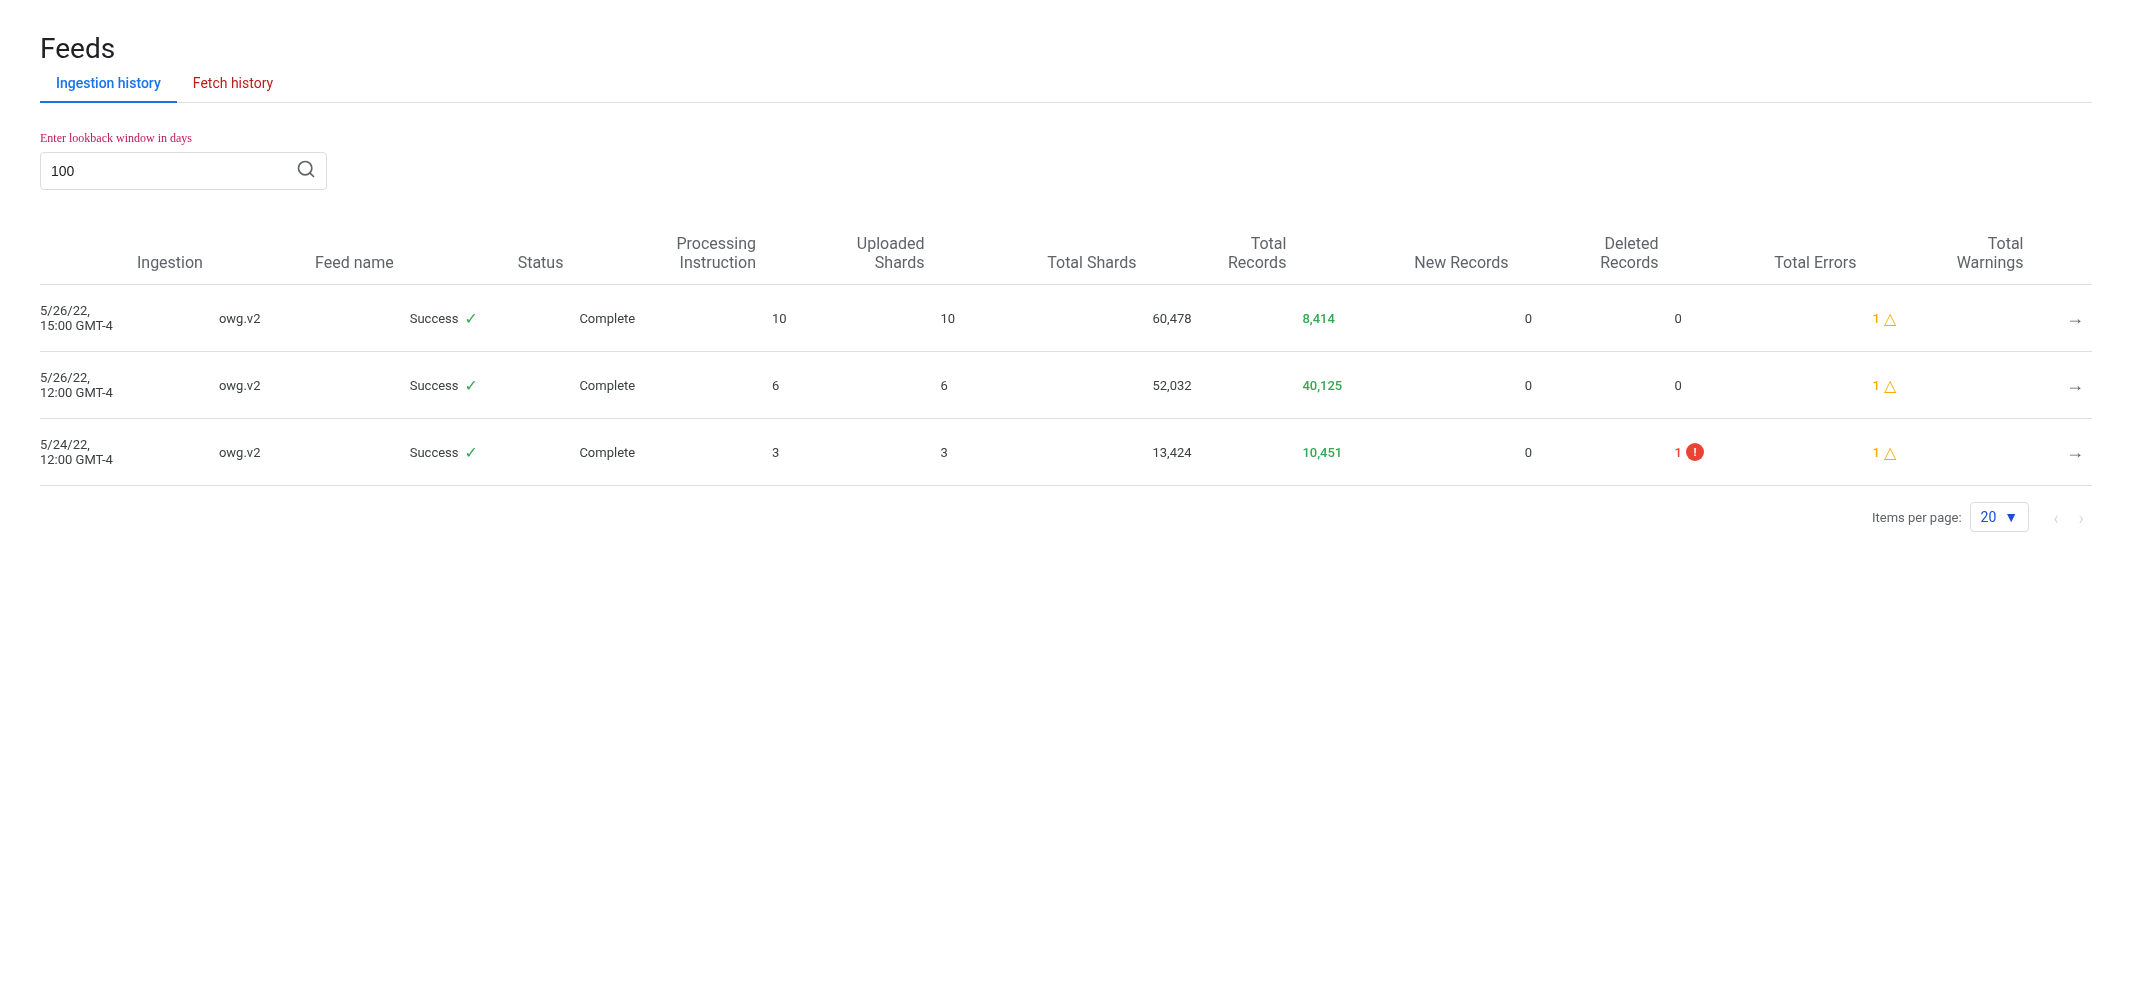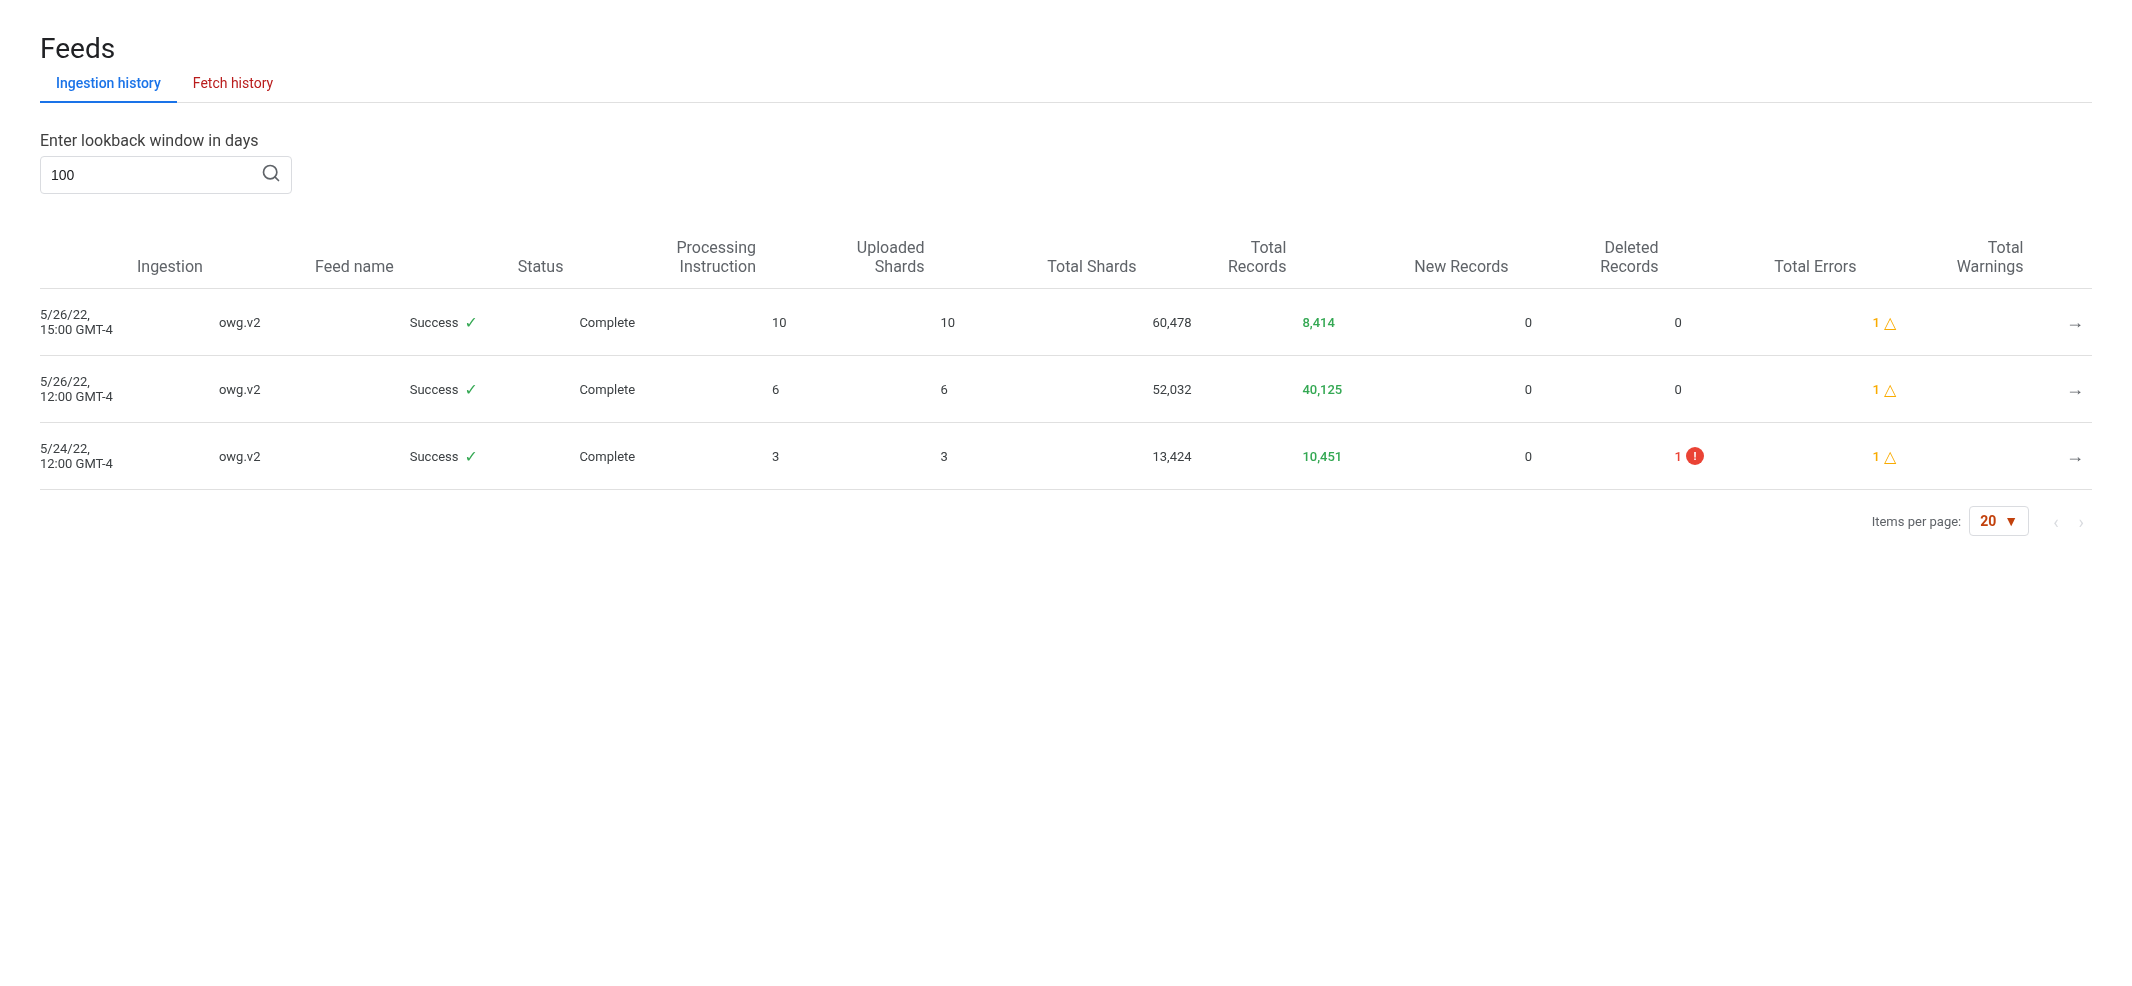--- a/index.html
+++ b/index.html
@@ -33,30 +33,31 @@
     }
     .tab.active {
       color: #1a73e8;
       border-bottom: 2px solid #1a73e8;
       font-weight: 500;
     }
     .search-section {
       margin-bottom: 32px;
     }
     .search-label {
-      font-size: 16px;
-      color: #404040;
+      font-size: 12px;
+      color: #be185d;
       margin-bottom: 6px;
+      font-family: Liberation Serif, serif;
     }
     .search-box {
       display: flex;
       align-items: center;
       border: 1px solid #dadce0;
       border-radius: 4px;
-      width: 252px;
+      width: 287px;
       padding: 6px 10px;
       background: #fff;
     }
     .search-box input {
       border: none;
       outline: none;
       font-size: 14px;
       color: #202124;
       flex: 1;
       background: transparent;
@@ -153,22 +154,21 @@
       align-items: center;
       border: 1px solid #dadce0;
       border-radius: 4px;
       padding: 6px 10px;
       gap: 8px;
       background: #fff;
       cursor: pointer;
     }
     .per-page-select span {
       font-size: 14px;
-      color: #c2410c;
-      font-weight: bold;
+      color: #1d4ed8;
     }
     .per-page-arrow {
       color: #5f6368;
       font-size: 12px;
     }
     .page-nav {
       display: flex;
       align-items: center;
       gap: 4px;
     }

